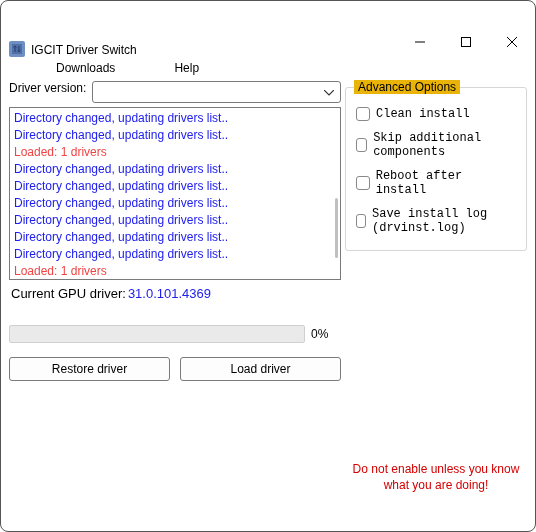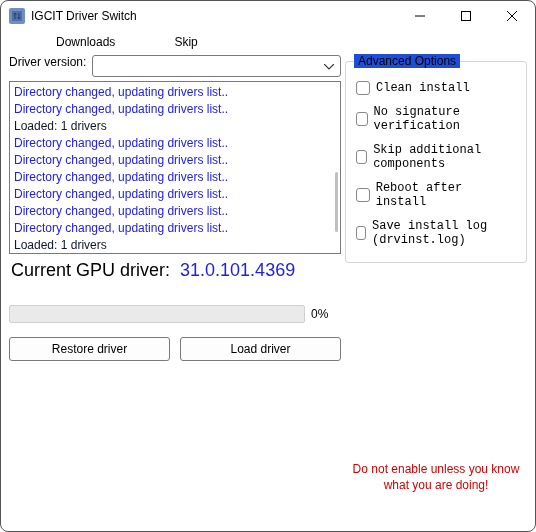--- a/index.html
+++ b/index.html
@@ -17,24 +17,25 @@
     border: 1px solid #555;
     border-radius: 8px;
     display: flex;
     flex-direction: column;
     background: #fff;
   }
   
   .titlebar {
     height: 30px;
     display: flex;
-    align-items: center;
+    align-items: flex-end;
     padding: 0 0 0 8px;
     border-top-left-radius: 8px;
     border-top-right-radius: 8px;
+    margin-top: 26px;
   }
   .titlebar .app-icon {
     width: 16px; height: 16px;
     margin-right: 6px;
     display: inline-flex;
   }
   .titlebar .title {
     flex: 1;
     font-size: 12px;
   }
@@ -118,37 +119,37 @@
     height: 173px;
     overflow: hidden;
     position: relative;
     background: #fff;
     padding: 2px 4px;
     font-size: 12px;
     line-height: 17px;
   }
   .log-entry { white-space: nowrap; }
   .log-blue { color: #2020ee; }
-  .log-green { color: #0f172a; }
+  .log-green { color: #ef4444; }
   .log-scroll {
     position: absolute;
     right: 2px;
     top: 90px;
     width: 3px;
     height: 60px;
     background: #c0c0c0;
     border-radius: 2px;
   }
   
   .current-row {
     display: flex;
     align-items: center;
-    gap: 10px;
+    gap: 2px;
     padding: 6px 0 4px 2px;
-    font-size: 18px;
+    font-size: 13px;
   }
   .current-val { color: #2020ee; }
   
   .progress-row {
     display: flex;
     align-items: center;
     gap: 6px;
     margin-top: 20px;
   }
   .progress-track {
@@ -181,21 +182,21 @@
     border: 1px solid #d6d6d6;
     border-radius: 3px;
     position: relative;
     padding: 14px 10px 10px 10px;
     margin-left: 4px;
   }
   .groupbox-title {
     position: absolute;
     top: -8px;
     left: 8px;
-    background: #1d4ed8;
+    background: #eab308;
     padding: 0 4px;
     font-size: 12px;
   }
   .check-row {
     display: flex;
     align-items: center;
     gap: 6px;
     padding: 5px 0;
     font-size: 12px;
     font-family: Liberation Mono, monospace;
@@ -243,21 +244,21 @@
       <div class="win-btn">
         <svg width="10" height="10" viewBox="0 0 10 10">
             <path d="M0 0 L10 10 M10 0 L0 10" stroke="#000" stroke-width="1"></path>
           </svg>
       </div>
     </div>
   </div>
 
   <div class="menubar">
     <div class="menu-item">Downloads</div>
-    <div class="menu-item">Skip</div>
+    <div class="menu-item">Help</div>
   </div>
 
   <div class="client">
 
     <div class="left-pane">
 
 
       <div class="version-row">
         <span class="version-label">Driver version:</span>
         <div class="version-select">
@@ -301,24 +302,20 @@
 
     </div>
 
     <div class="right-pane">
       <div class="groupbox">
         <div class="groupbox-title">Advanced Options</div>
         <div id="adv-options">
             <div class="check-row">
               <span class="checkbox"></span>
               <span>Clean install</span>
-            </div>
-            <div class="check-row">
-              <span class="checkbox"></span>
-              <span>No signature verification</span>
             </div>
             <div class="check-row">
               <span class="checkbox"></span>
               <span>Skip additional components</span>
             </div>
             <div class="check-row">
               <span class="checkbox"></span>
               <span>Reboot after install</span>
             </div>
             <div class="check-row">

